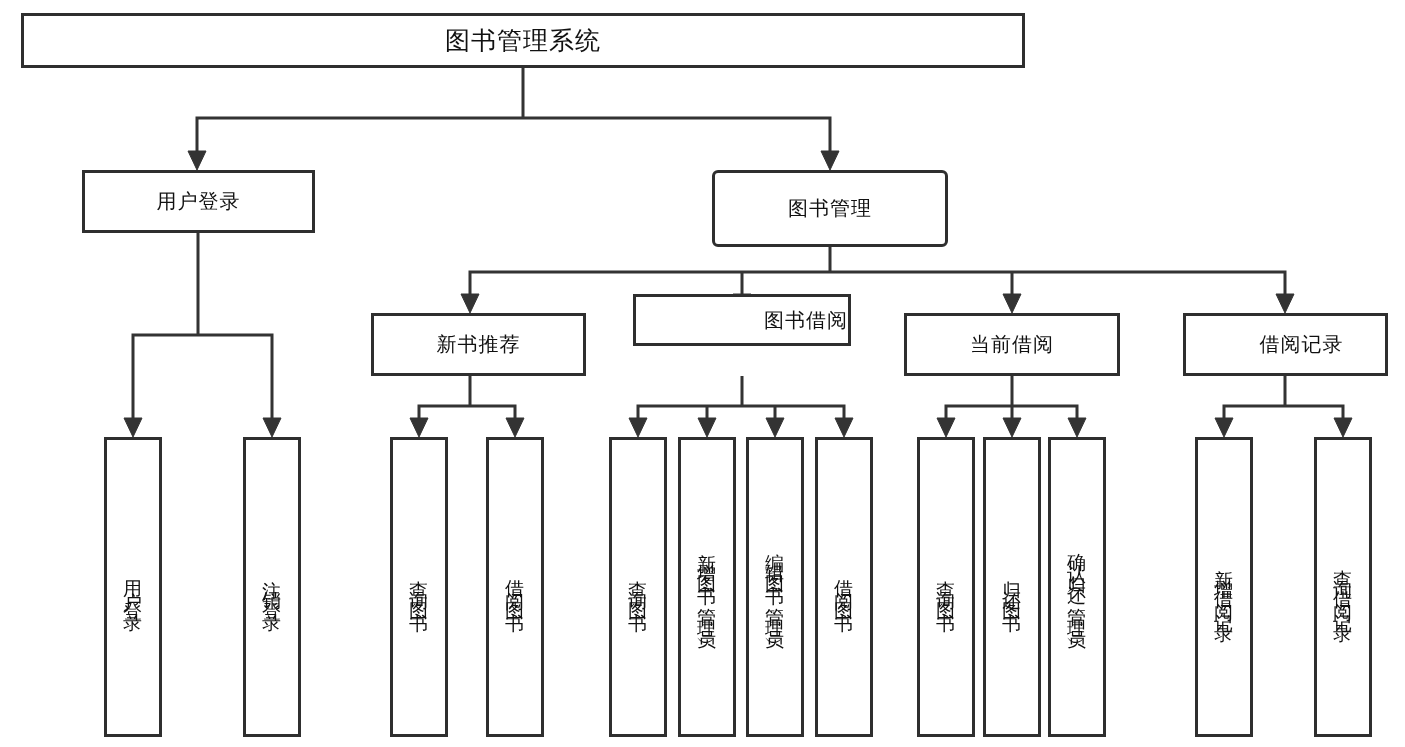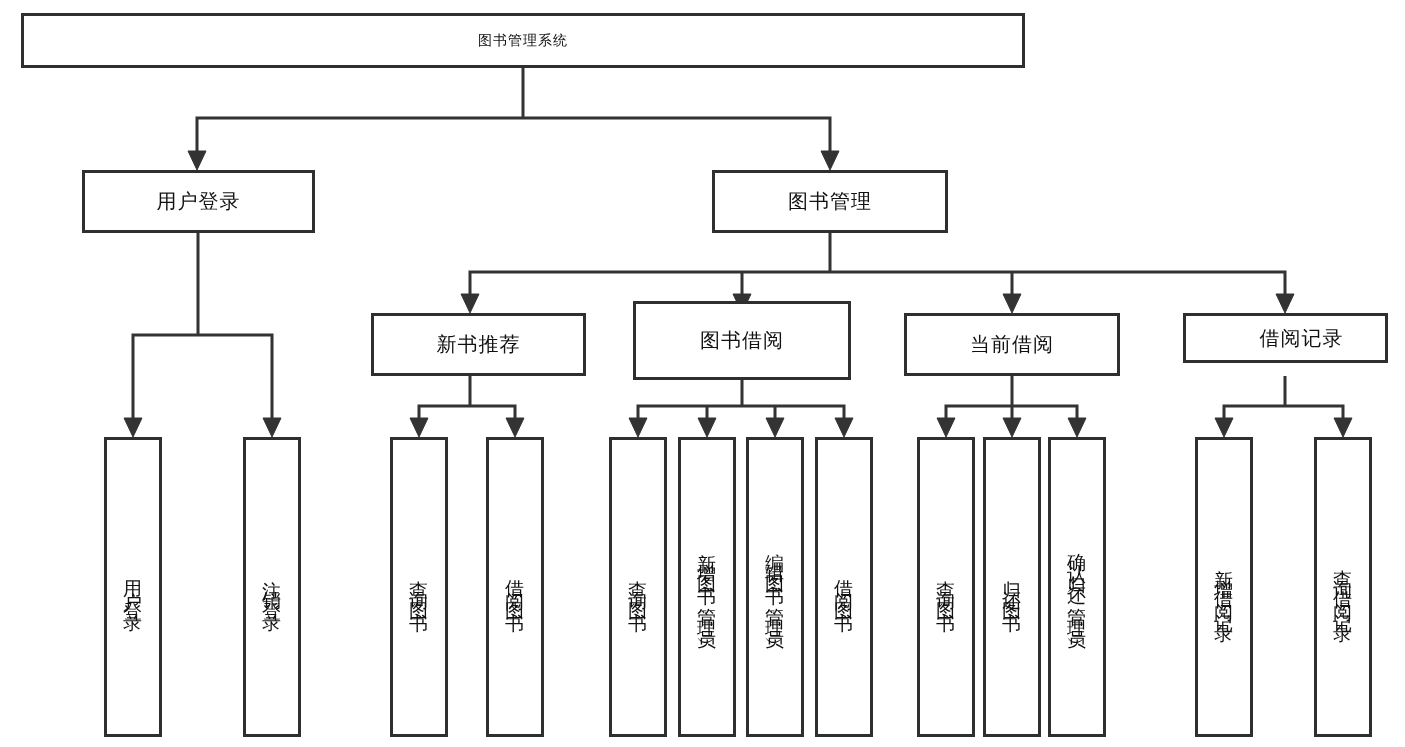--- a/index.html
+++ b/index.html
@@ -33,21 +33,21 @@
     align-items:center;
     justify-content:center;
     color:var(--text);
     z-index:2;
   }
   .hnode{
     font-size:20px;
     letter-spacing:1px;
   }
   .root-node{
-    font-size:14px;
+    font-size:25px;
   }
   .vnode{
     width:58px;
     height:300px;
     top:437px;
   }
   .vlabel{
     writing-mode:vertical-rl;
     text-orientation:mixed;
     font-size:19px;
@@ -110,34 +110,34 @@
     </g>
   </svg>
 
   <div class="node hnode root-node" style="left:21px;top:13px;width:1004px;height:55px;">
     <span>图书管理系统</span>
   </div>
 
   <div class="node hnode" style="left:82px;top:170px;width:233px;height:63px;">
     <span>用户登录</span>
   </div>
-  <div class="node hnode" style="left:712px;top:170px;width:236px;height:63px;">
+  <div class="node hnode" style="left:712px;top:170px;width:236px;height:77px;border-radius:6px;">
     <span>图书管理</span>
   </div>
 
   <div class="node hnode" style="left:371px;top:313px;width:215px;height:63px;">
     <span>新书推荐</span>
   </div>
-  <div class="node hnode" style="left:633px;top:301px;width:218px;height:79px;">
+  <div class="node hnode" style="left:633px;top:294px;width:218px;height:52px;justify-content:flex-end;">
     <span>图书借阅</span>
   </div>
   <div class="node hnode" style="left:904px;top:313px;width:216px;height:63px;">
     <span>当前借阅</span>
   </div>
-  <div class="node hnode" style="left:1183px;top:313px;width:205px;height:50px;padding-left:32px;">
+  <div class="node hnode" style="left:1183px;top:313px;width:205px;height:63px;padding-left:32px;">
     <span>借阅记录</span>
   </div>
 
   <div class="node vnode" style="left:104px;">
     <span class="vlabel">用户登录</span>
   </div>
   <div class="node vnode" style="left:243px;">
     <span class="vlabel">注销登录</span>
   </div>
 

